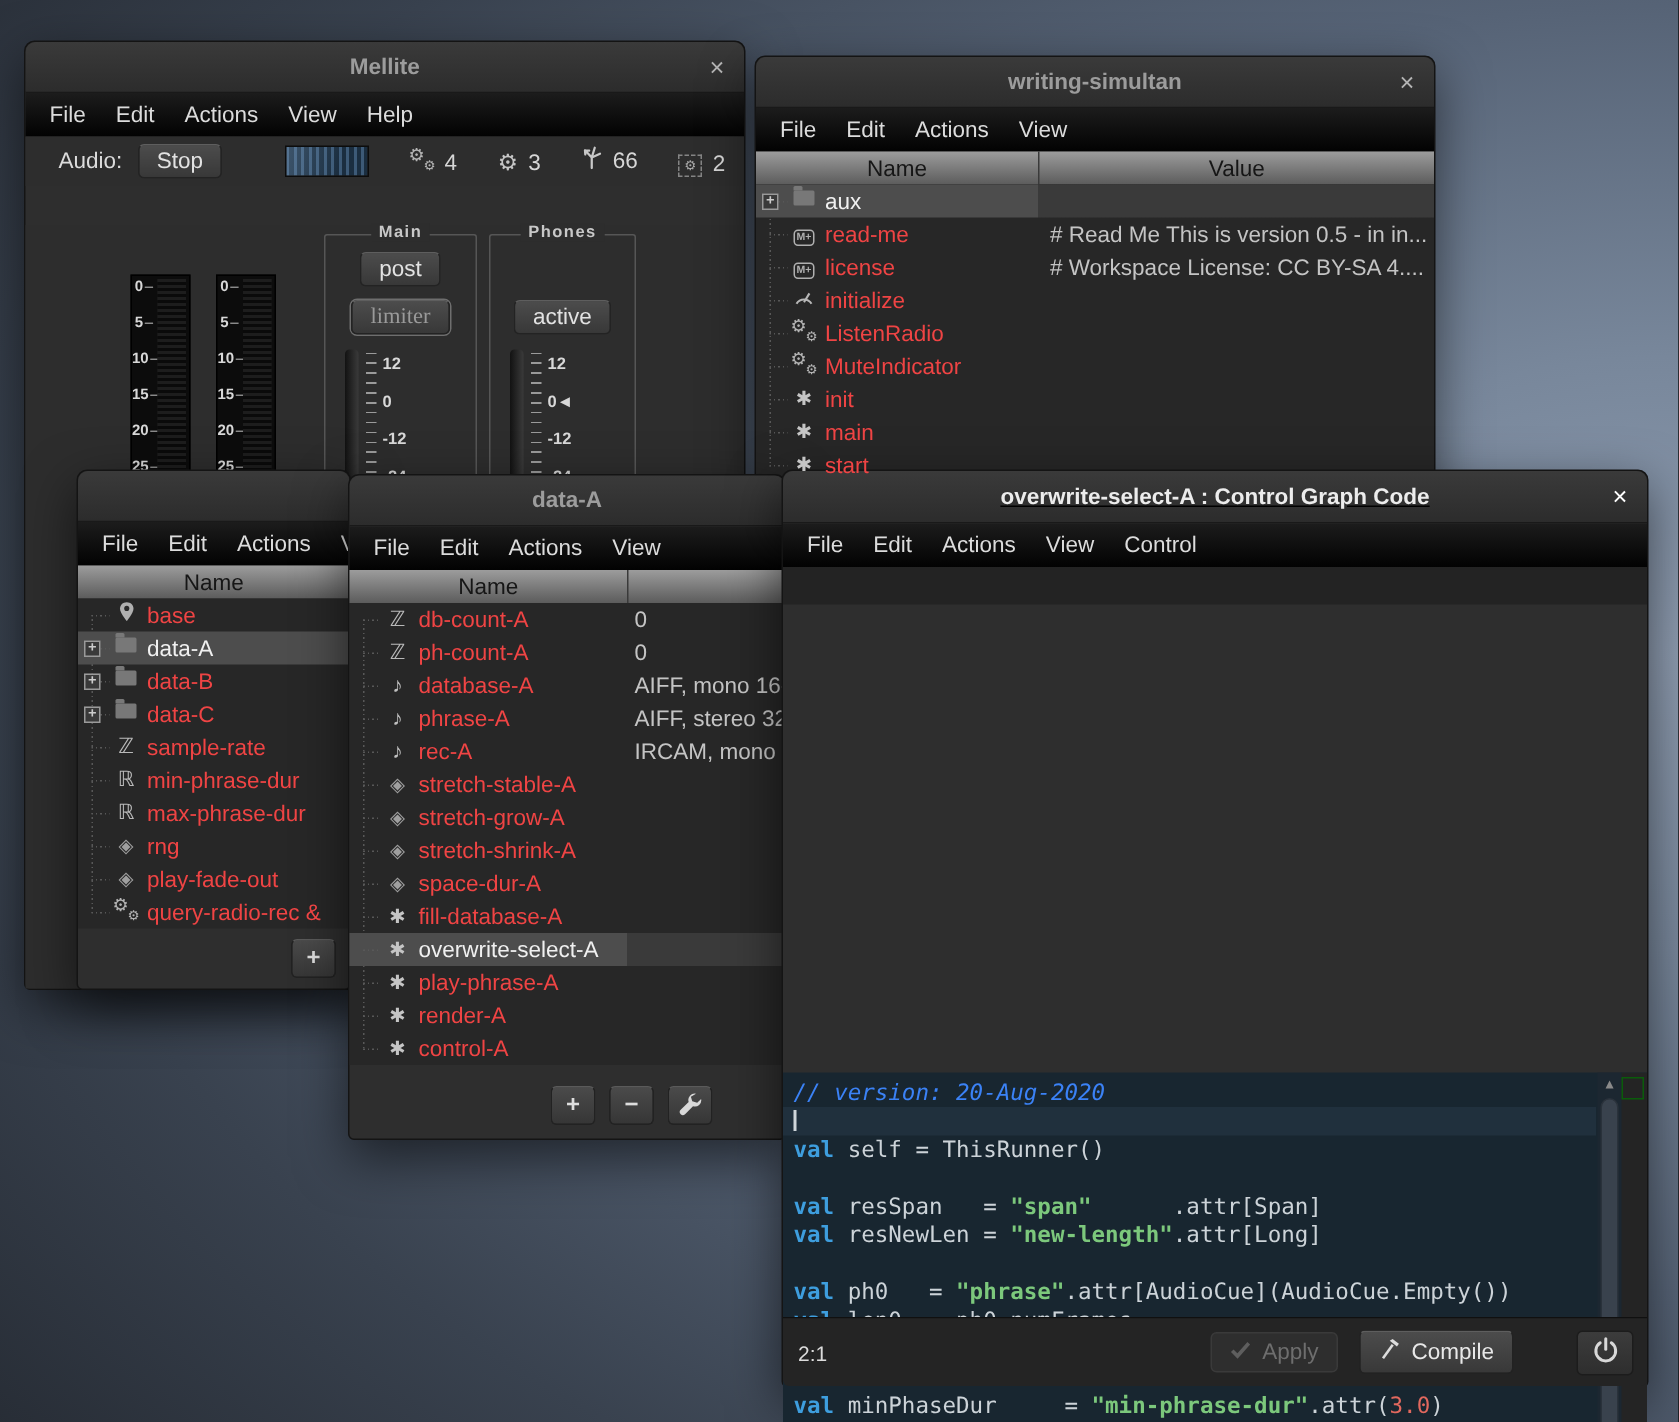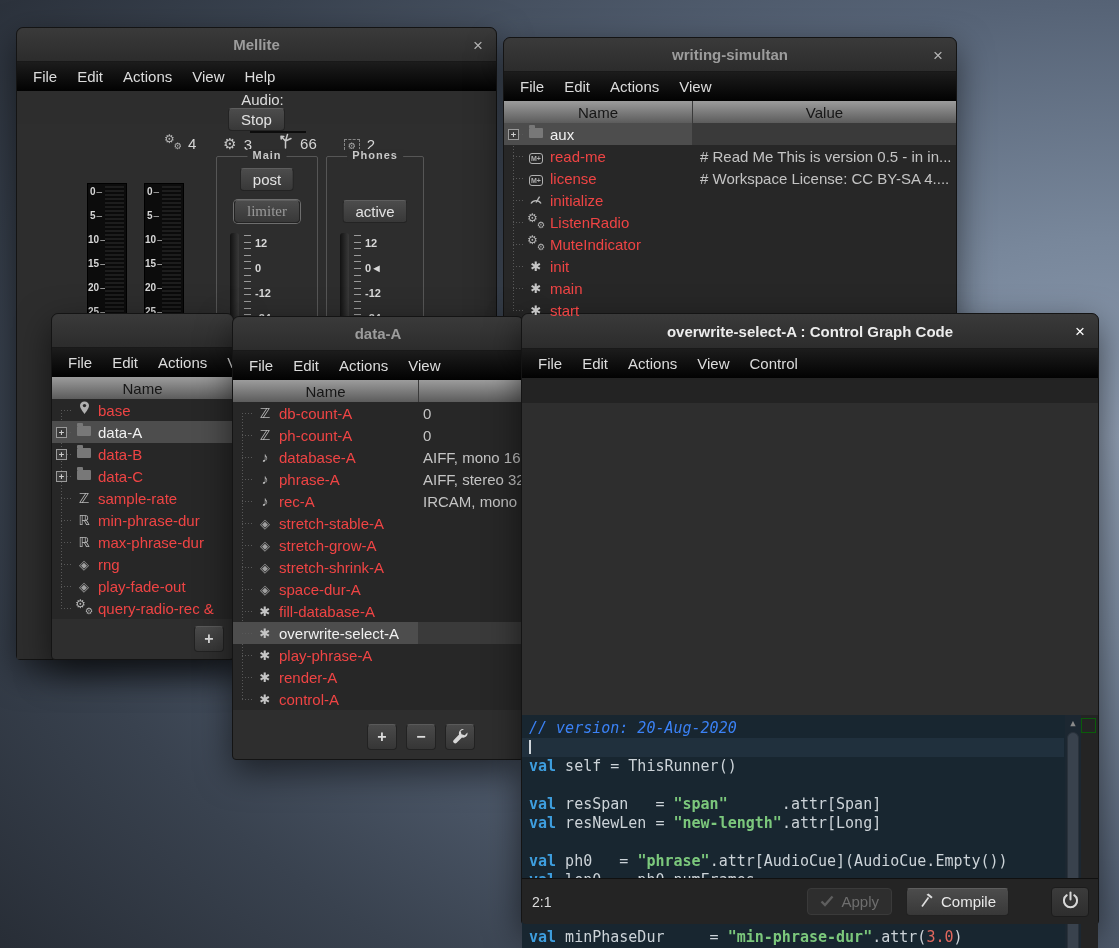--- a/index.html
+++ b/index.html
@@ -31,21 +31,21 @@
   .ticon{width:18px;min-width:18px;text-align:center;margin-right:5px;color:#b8b8b8;z-index:1;}
   .tlabel{font-size:15px;color:#ef4444;white-space:nowrap;z-index:1;}
   .tvalue{position:absolute;font-size:15px;color:#c4c4c4;white-space:nowrap;}
   .trow.sel{background:linear-gradient(90deg,#4d4d4d 0,#4d4d4d var(--c1,100%),#3a3a3a var(--c1,100%));}
   .trow.sel .tlabel{color:#f0f0f0;}
   .btn{background:linear-gradient(#4c4c4c,#383838);border:1px solid #232323;border-top-color:#5e5e5e;
     border-radius:4px;color:#e2e2e2;font-size:15px;font-family:inherit;padding:2px 12px;}
   .sqbtn{width:30px;height:26px;background:linear-gradient(#4a4a4a,#363636);border:1px solid #222;
     border-top-color:#5a5a5a;border-radius:4px;display:flex;align-items:center;justify-content:center;}
   
-  .toolbar{height:33px;background:#2d2d2d;display:flex;align-items:center;border-bottom:0;flex-direction:column;}
+  .toolbar{height:33px;background:#2d2d2d;display:flex;align-items:center;border-bottom:0;}
   .toolbar .lbl{color:#dcdcdc;font-size:15px;margin-left:22px;margin-right:10px;}
   .meter-widget{display:inline-block;width:54px;height:19px;margin-left:42px;border:1px solid #0c0c0c;
     background:repeating-linear-gradient(90deg,#3d5a77 0 2px,#1b2e40 2px 5px);position:relative;}
   .meter-widget::after{content:'';position:absolute;inset:0;background:linear-gradient(100deg,rgba(140,175,210,.3),transparent 65%);}
   .counter{display:inline-flex;align-items:center;gap:7px;margin-left:27px;}
   .cval{color:#d6d6d6;font-size:15px;}
   .mbody{position:absolute;left:0;right:0;top:122px;bottom:0;background:#2d2d2d;}
   .meterbox{position:absolute;width:38px;height:310px;background:#0c0c0c;border:1px solid #000;top:33px;}
   .m1{left:70px;} .m2{left:127px;}
   .mstripes{position:absolute;left:17px;top:2px;bottom:2px;right:2px;
@@ -448,21 +448,21 @@
         </button>
         <button class="sqbtn">
           <span><svg width="16" height="16" viewBox="0 0 16 16">
               <path d="M12 1.2 a4.2 4.2 0 0 0 -4.9 5.4 L1.8 11.9 a2 2 0 1 0 2.9 2.9 L10 9.5 a4.2 4.2 0 0 0 5.4 -4.9 L12.8 7.2 L9.5 6.2 L8.6 3.1 Z" fill="#d8d8d8"></path>
             </svg></span>
         </button>
       </div>
   </div>
 
   <div class="win active" style="left:521px;top:313px;width:578px;height:612px;">
-    <div class="titlebar" style="height:34px;">
+    <div class="titlebar" style="height:34px;text-decoration:underline;">
       <span class="title">overwrite-select-A : Control Graph Code</span>
       <span class="close">×</span>
     </div>
     <div class="menubar">
         <span class="menu-item">File</span>
         <span class="menu-item">Edit</span>
         <span class="menu-item">Actions</span>
         <span class="menu-item">View</span>
         <span class="menu-item">Control</span>
       </div>

